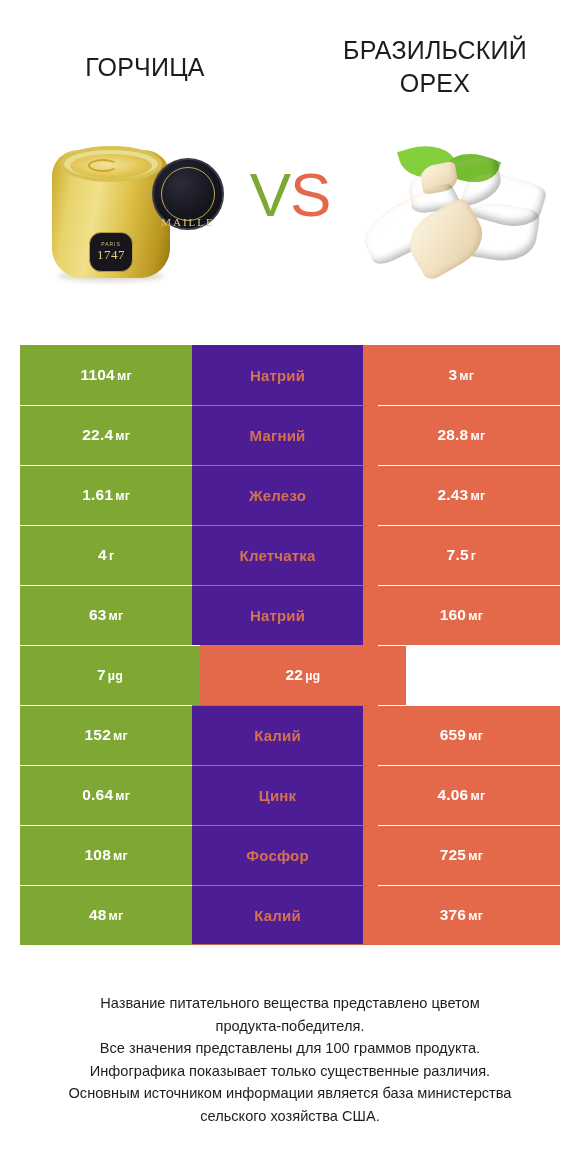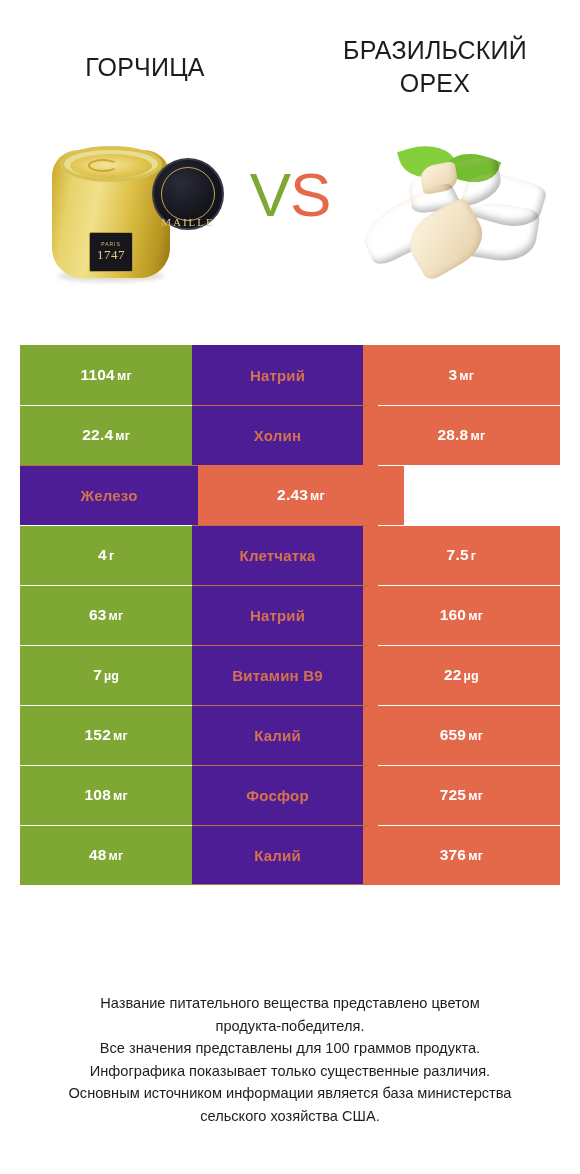--- a/index.html
+++ b/index.html
@@ -102,21 +102,21 @@
     background: radial-gradient(ellipse at 45% 45%, #f4e49b 0%, #e2c653 55%, #c9a72f 100%);
     border-radius: 50%;
   }
   .jar-swirl {
     position: absolute; left: 36px; top: 17px; width: 30px; height: 13px;
     border: 2px solid #c7a631; border-radius: 50%;
     border-right-color: transparent;
   }
   .jar-label {
     position: absolute; left: 37px; bottom: 10px; width: 44px; height: 40px;
-    background: #16161c; border: 1px solid #b79a3f; border-radius: 2px;
+    background: #16161c; border: 1px solid #b79a3f; border-radius: 12px;
     display: flex; flex-direction: column; align-items: center; justify-content: center;
   }
   .jar-label .lbl-top { font-size: 5px; color: #d9c071; letter-spacing: 1px; }
   .jar-label .lbl-year { font-size: 13px; color: #e5cf87; font-family: "Liberation Serif", serif; letter-spacing: 0.5px; }
   .jar-shadow {
     position: absolute; left: 6px; bottom: 0px; width: 106px; height: 12px;
     background: rgba(90,70,20,0.18); border-radius: 50%; filter: blur(2px);
   }
 
   .jar-lid { position: absolute; left: 104px; top: 22px; width: 72px; height: 72px; }
@@ -322,27 +322,30 @@
         </div>
         <div class="cell cell-right">
           <span class="value">3<span class="unit">мг</span></span>
         </div>
       </div>
       <div class="row">
         <div class="cell cell-left">
           <span class="value">22.4<span class="unit">мг</span></span>
         </div>
         <div class="cell cell-mid">
-          <span class="nutrient">Холин</span>
+          <span class="nutrient">Магний</span>
         </div>
         <div class="cell cell-right">
           <span class="value">28.8<span class="unit">мг</span></span>
         </div>
       </div>
       <div class="row">
+        <div class="cell cell-left">
+          <span class="value">1.61<span class="unit">мг</span></span>
+        </div>
         <div class="cell cell-mid">
           <span class="nutrient">Железо</span>
         </div>
         <div class="cell cell-right">
           <span class="value">2.43<span class="unit">мг</span></span>
         </div>
       </div>
       <div class="row">
         <div class="cell cell-left">
           <span class="value">4<span class="unit">г</span></span>
@@ -362,36 +365,44 @@
           <span class="nutrient">Натрий</span>
         </div>
         <div class="cell cell-right">
           <span class="value">160<span class="unit">мг</span></span>
         </div>
       </div>
       <div class="row">
         <div class="cell cell-left">
           <span class="value">7<span class="unit">µg</span></span>
         </div>
-        <div class="cell cell-mid">
-          <span class="nutrient">Витамин B9</span>
-        </div>
         <div class="cell cell-right">
           <span class="value">22<span class="unit">µg</span></span>
         </div>
       </div>
       <div class="row">
         <div class="cell cell-left">
           <span class="value">152<span class="unit">мг</span></span>
         </div>
         <div class="cell cell-mid">
           <span class="nutrient">Калий</span>
         </div>
         <div class="cell cell-right">
           <span class="value">659<span class="unit">мг</span></span>
+        </div>
+      </div>
+      <div class="row">
+        <div class="cell cell-left">
+          <span class="value">0.64<span class="unit">мг</span></span>
+        </div>
+        <div class="cell cell-mid">
+          <span class="nutrient">Цинк</span>
+        </div>
+        <div class="cell cell-right">
+          <span class="value">4.06<span class="unit">мг</span></span>
         </div>
       </div>
       <div class="row">
         <div class="cell cell-left">
           <span class="value">108<span class="unit">мг</span></span>
         </div>
         <div class="cell cell-mid">
           <span class="nutrient">Фосфор</span>
         </div>
         <div class="cell cell-right">

